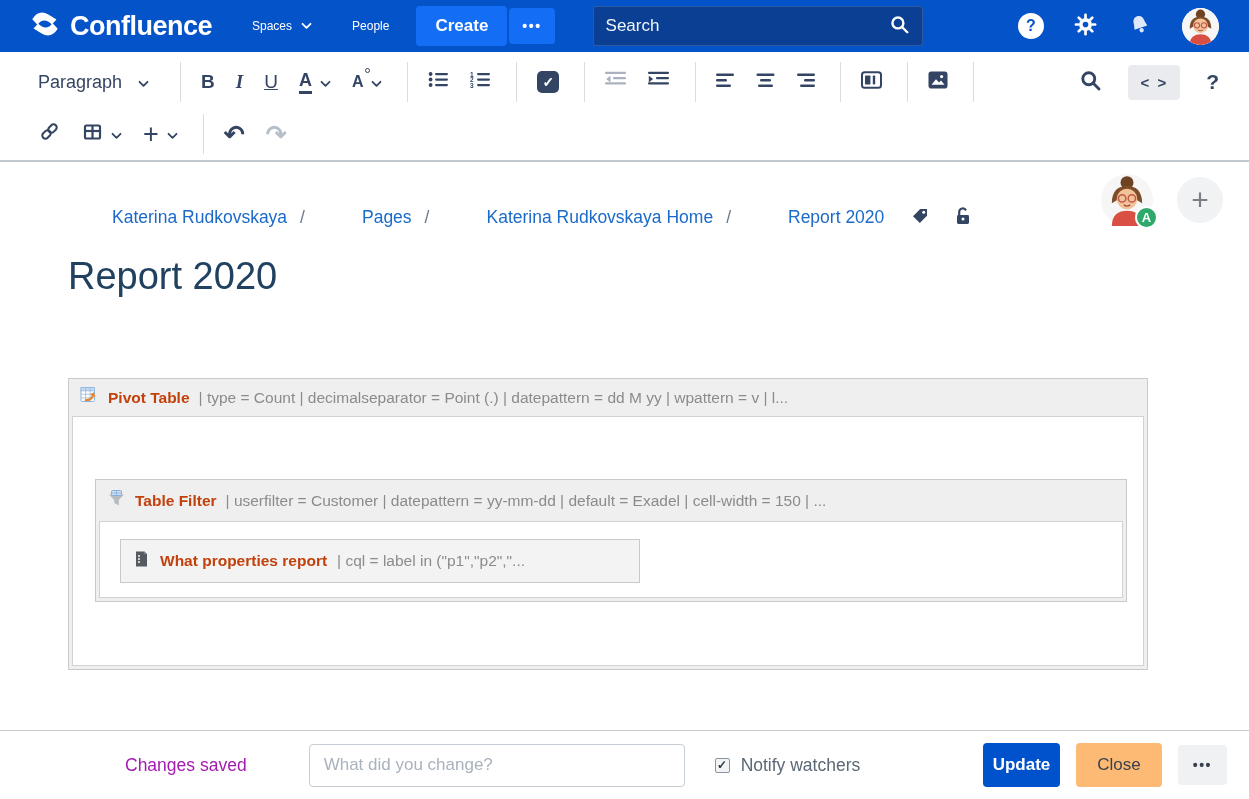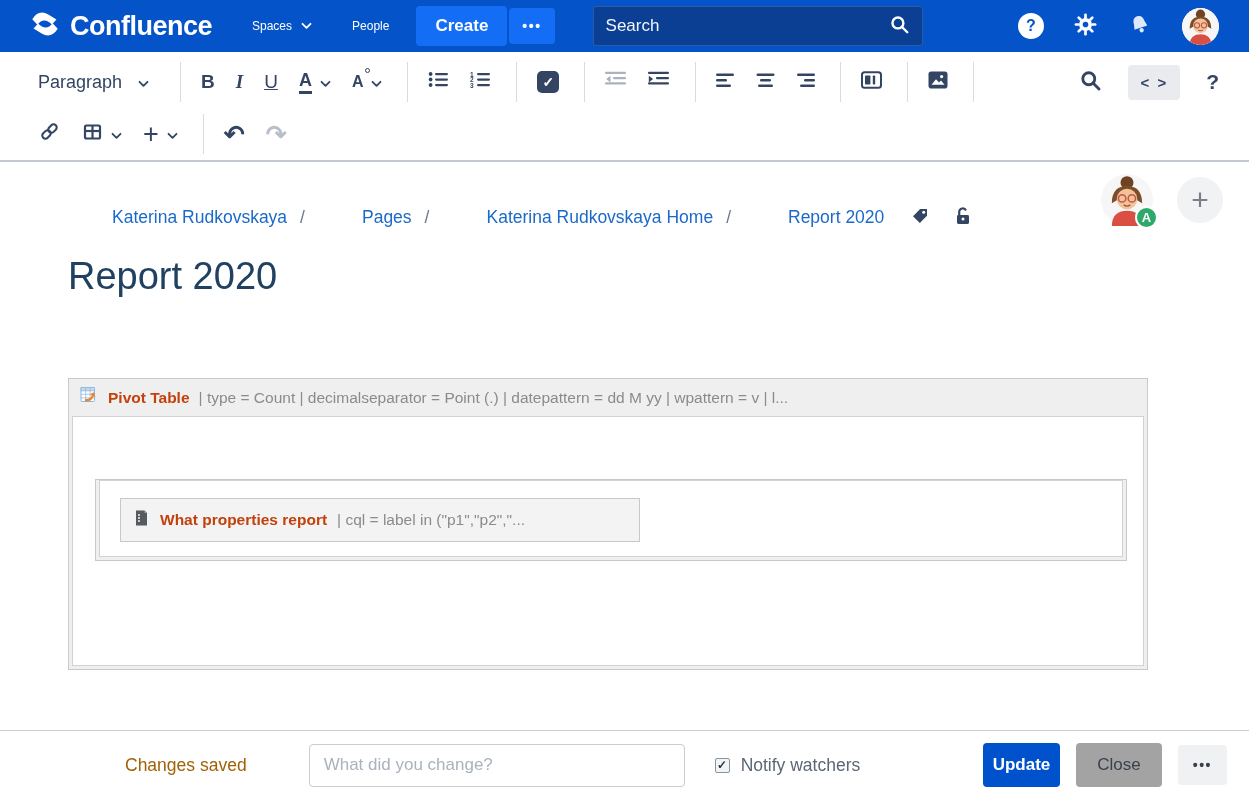--- a/index.html
+++ b/index.html
@@ -95,34 +95,34 @@
   .macro-tf .macro-header { padding:9px 11px; }
   .tf-body { margin:0 3px 3px; border:1px solid #d2d2d2; background:#fff;
     padding:17px 0 14px 20px; }
   .macro-pp { width:520px; border:1px solid #c9c9c9; background:#f3f3f3; display:flex;
     align-items:center; gap:10px; padding:10px 12px; font-size:15.5px; cursor:pointer; }
 
   
   .editor-footer { position:absolute; left:0; right:0; bottom:0; height:69px;
     border-top:1px solid #c9ced5; background:#fff; display:flex; align-items:center;
     padding:0 22px 0 125px; font-size:17.5px; }
-  .save-status { color:#a16207;text-align:right; }
+  .save-status { color:#a21caf;text-align:right; }
   .version-comment { margin-left:62px; width:376px; height:43px; border:1px solid #c6cdd5;
     border-radius:4px; padding:0 14px; font-size:17px; color:#333; font-family:inherit;
     outline:none; }
   .version-comment::placeholder { color:#a9b2bd; }
   .notify { margin-left:30px; display:flex; align-items:center; gap:11px; color:#5c6875;
     cursor:pointer; }
   .cb { width:15px; height:15px; border:1px solid #8a94a1; background:#f2f3f4;
     border-radius:2px; display:flex; align-items:center; justify-content:center;
     font-size:12px; color:#2b3440; font-weight:700; }
   .update-btn { margin-left:auto; background:#0052CC; color:#fff; font-weight:700;
     font-size:17px; border:none; border-radius:4px; padding:12px 10px; cursor:pointer;
     font-family:inherit; }
-  .close-btn { margin-left:16px; background:#a3a3a3; color:#38414d; font-size:17px;
+  .close-btn { margin-left:16px; background:#fdba74; color:#38414d; font-size:17px;
     border:none; border-radius:4px; padding:12px 21px; cursor:pointer; font-family:inherit; }
   .fmore-btn { margin-left:16px; background:#f0f1f3; color:#38414d; border:none;
     border-radius:4px; padding:12px 15px; font-size:14px; font-weight:700;
     letter-spacing:1.5px; cursor:pointer; font-family:inherit; }
 </style>
 </head>
 <body>
 
 <div class="screen">
 
@@ -419,20 +419,32 @@
                 <line x1="1" y1="11.9" x2="14.5" y2="11.9" stroke="#8fb4dd" stroke-width="0.7"></line>
                 <path d="M5 13.8 Q11.5 15.2 13.2 8.6" fill="none" stroke="#e5862f" stroke-width="2.2"></path>
                 <path d="M15.4 11.3 L13.9 6.2 L10 8.3 Z" fill="#e5862f"></path>
               </svg>
           </span>
           <span class="macro-name">Pivot Table</span>
           <span class="macro-params">| type = Count | decimalseparator = Point (.) | datepattern = dd M yy | wpattern = v | l...</span>
         </div>
         <div class="pivot-body">
           <div class="macro macro-tf">
+            <div class="macro-header">
+              <span>
+                <svg width="19" height="19" viewBox="0 0 19 19">
+                    <path d="M2 5.5 L17 5.5 L11.8 11 L11.8 16.5 L7.2 14 L7.2 11 Z" fill="#b7bcc3"></path>
+                    <rect x="4.5" y="1.5" width="10" height="5" rx="1" fill="#cfe0f3" stroke="#7fa8d9" stroke-width="0.9"></rect>
+                    <line x1="9.5" y1="1.5" x2="9.5" y2="6.5" stroke="#7fa8d9" stroke-width="0.7"></line>
+                    <line x1="4.5" y1="4" x2="14.5" y2="4" stroke="#7fa8d9" stroke-width="0.7"></line>
+                  </svg>
+              </span>
+              <span class="macro-name">Table Filter</span>
+              <span class="macro-params">| userfilter = Customer | datepattern = yy-mm-dd | default = Exadel | cell-width = 150 | ...</span>
+            </div>
             <div class="tf-body">
               <div class="macro-pp">
                 <span>
                   <svg width="17" height="18" viewBox="0 0 17 18">
                       <path d="M3 1.5 H11.5 L14 4 V16.5 H3 Z" fill="#555b61"></path>
                       <path d="M11.5 1.5 L14 4 H11.5 Z" fill="#9aa0a6"></path>
                       <circle cx="6" cy="6" r="0.95" fill="#fff"></circle>
                       <circle cx="6" cy="9" r="0.95" fill="#fff"></circle>
                       <circle cx="6" cy="12" r="0.95" fill="#fff"></circle>
                     </svg>

